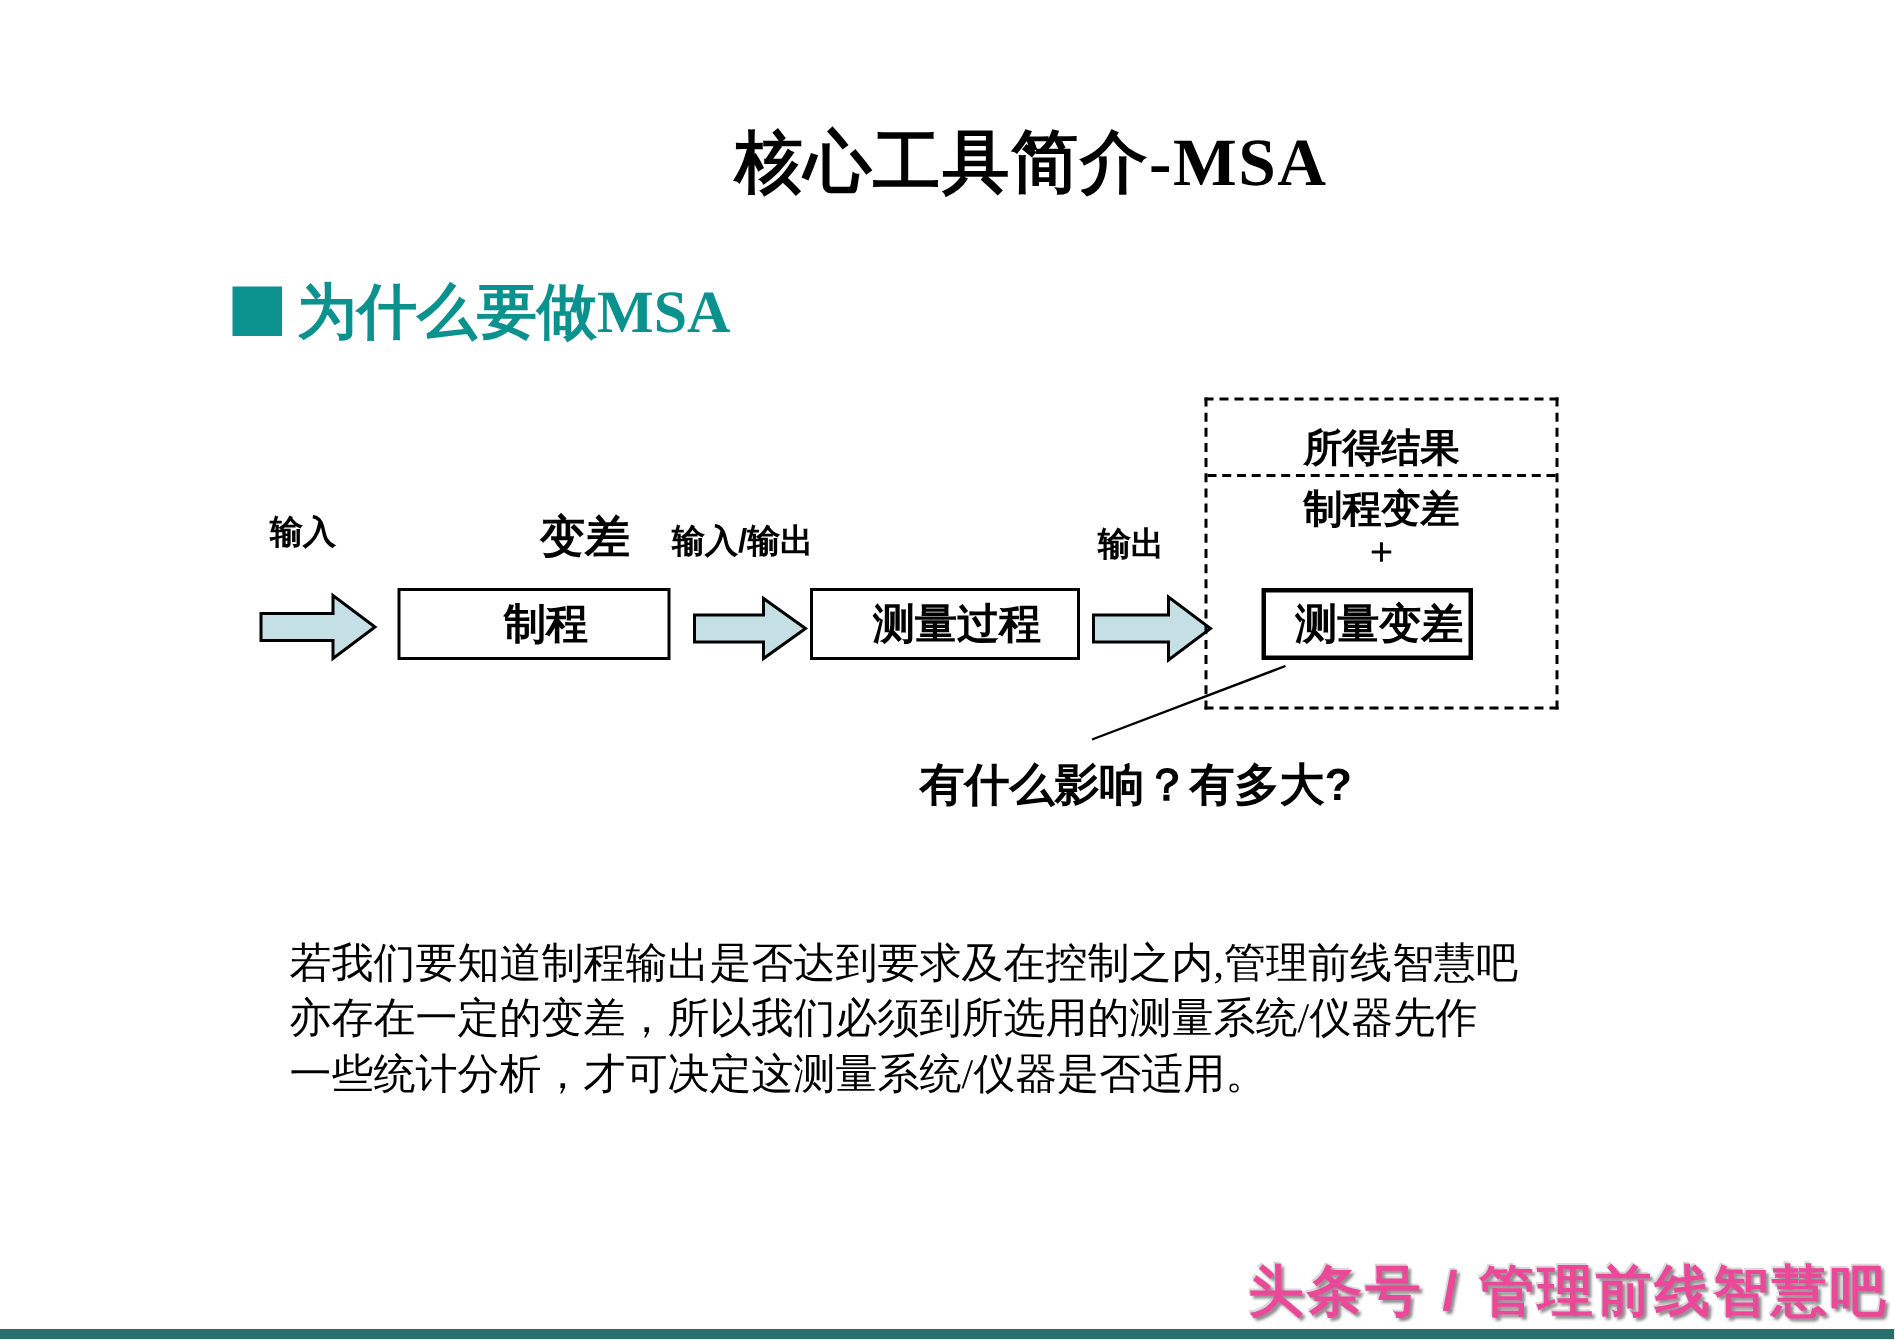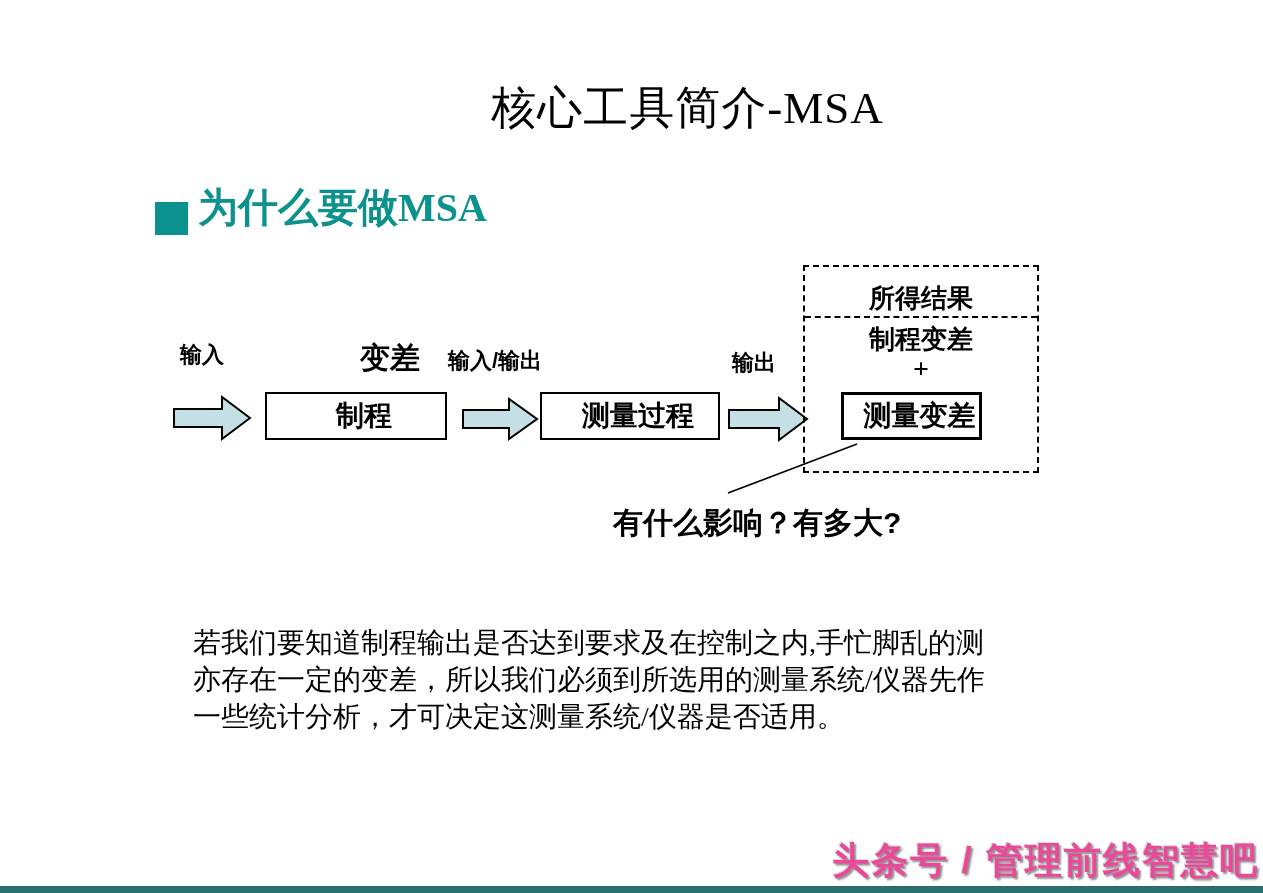--- a/index.html
+++ b/index.html
@@ -15,33 +15,33 @@
   }
   .abs { position: absolute; }
 
   .title {
     top: 78px;
     left: 0;
     width: 100%;
     padding-left: 112px;
     text-align: center;
     font-size: 45px;
-    font-weight: normal;
+    font-weight: bold;
     letter-spacing: 1px;
     font-family: "Liberation Serif", serif;
   }
 
   .section-header {
     top: 180px;
     left: 155px;
     font-size: 40px;
     font-weight: bold;
     color: var(--accent, #0B918E);
     display: flex;
-    align-items: flex-end;
+    align-items: center;
     gap: 6px;
     font-family: "Liberation Serif", serif;
   }
   .section-bullet {
     display: inline-block;
     width: 33px;
     height: 33px;
     background: var(--accent, #0B918E);
     margin-right: 4px;
   }
@@ -200,21 +200,21 @@
     <div class="abs flow-box mv-box">测量变差</div>
   </div>
 
   <svg class="abs" style="left:720px; top:438px;" width="145" height="60" viewBox="0 0 145 60">
     <line x1="8" y1="55" x2="137" y2="6" stroke="#000" stroke-width="1.6"></line>
   </svg>
 
   <div class="abs question">有什么影响？有多大?</div>
 
   <div class="abs paragraph">
-    <div>若我们要知道制程输出是否达到要求及在控制之内,手忙脚乱的测</div>
+    <div>若我们要知道制程输出是否达到要求及在控制之内,管理前线智慧吧</div>
     <div>亦存在一定的变差，所以我们必须到所选用的测量系统/仪器先作</div>
     <div>一些统计分析，才可决定这测量系统/仪器是否适用。</div>
   </div>
 
   <div class="abs watermark">头条号 / 管理前线智慧吧</div>
 
   <div class="abs footer-bar" style="background: rgb(43, 109, 109);"></div>
 
 </div>
 

